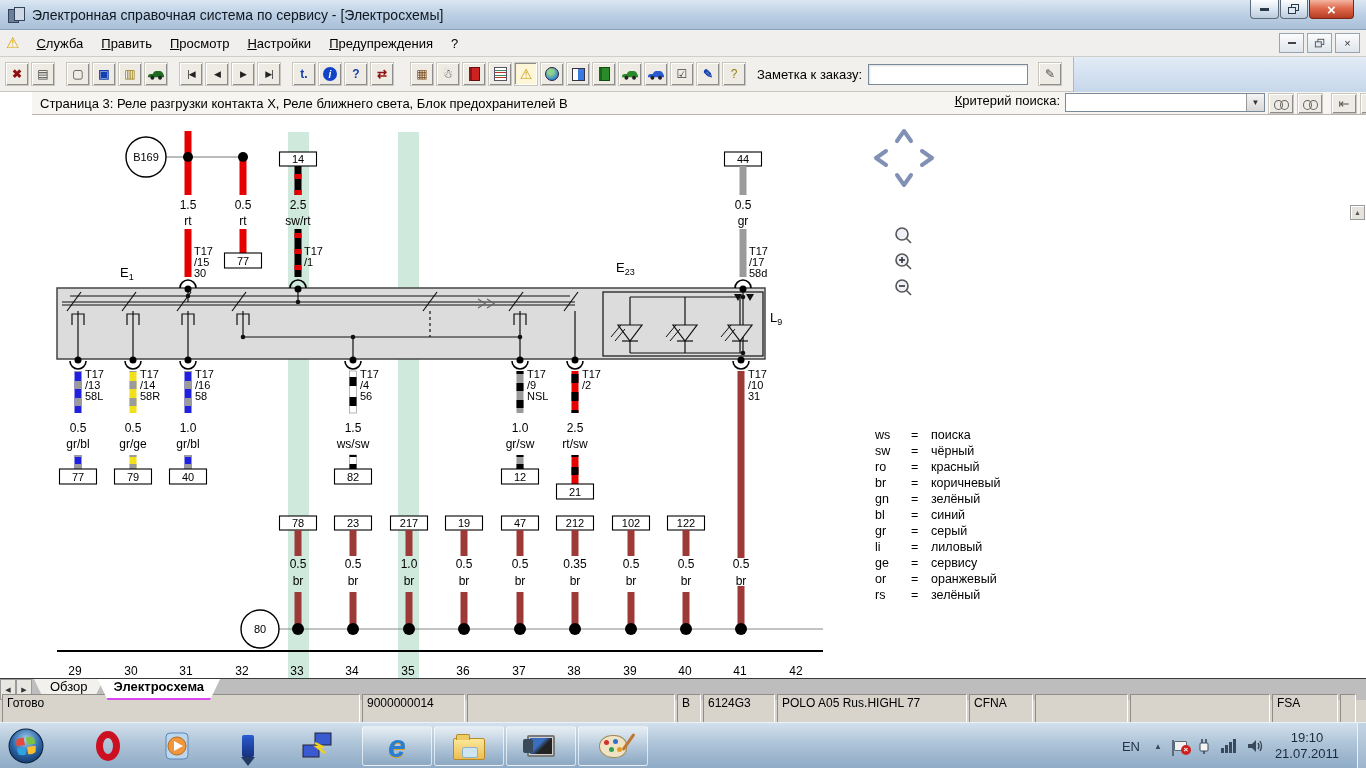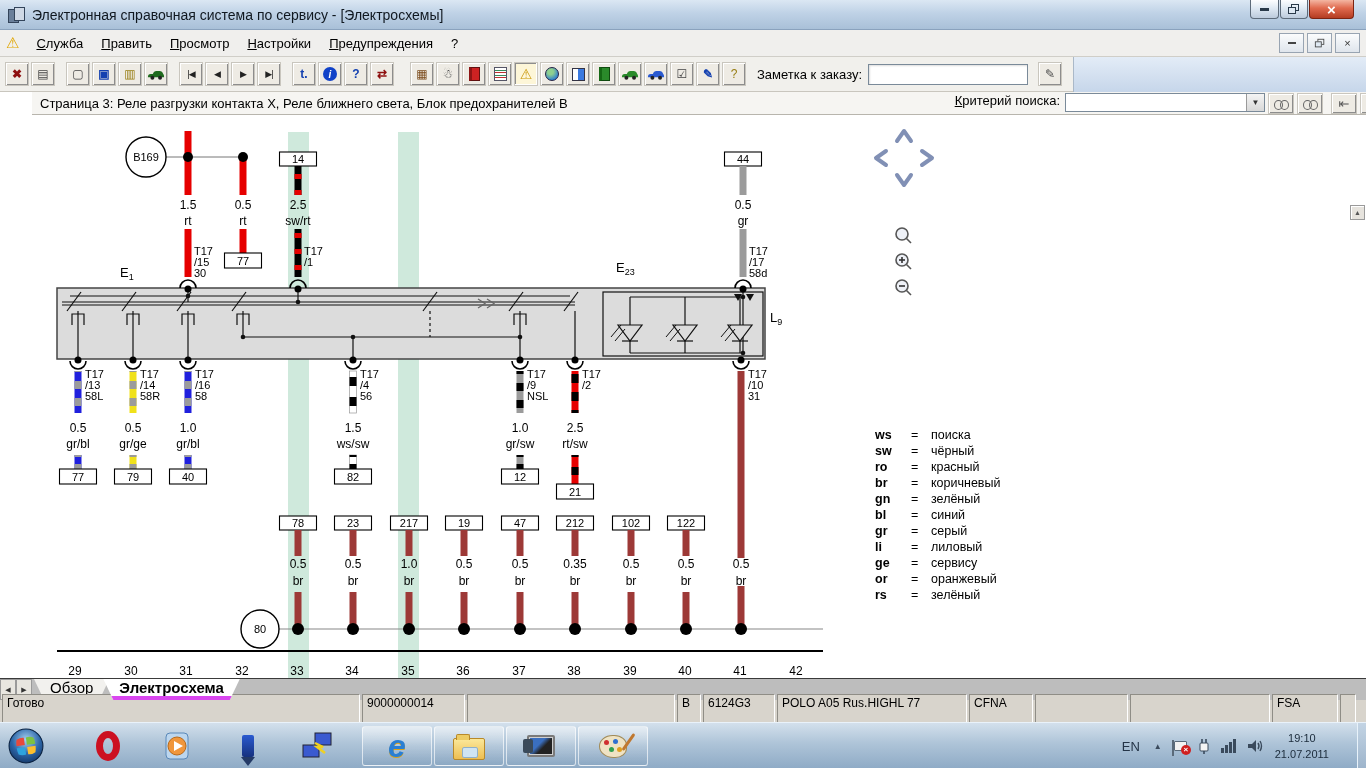--- a/index.html
+++ b/index.html
@@ -84,33 +84,33 @@
 
   
   .main { position:absolute; left:0; top:115px; width:1366px; height:563px; background:#fff; }
   svg.diagram { position:absolute; left:0; top:0; font-family:"Liberation Sans",sans-serif; }
   svg .t11 { font-size:11px; } svg .t11m { font-size:11px; text-anchor:middle; }
   svg .t12m { font-size:12px; text-anchor:middle; }
   svg .comp { font-size:13px; } svg .sub { font-size:9px; }
   svg .cbox { fill:#fff; stroke:#000; stroke-width:1.1; }
   .legend { position:absolute; left:875px; top:312px; }
   .lrow { display:flex; height:16px; align-items:center; font-size:12.5px; }
-  .lcode { width:36px;font-weight:bold; } .leq { width:20px; } .lname { }
+  .lcode { width:36px; } .leq { width:20px; } .lname { }
   .scrollbtn { position:absolute; right:1px; top:90px; width:15px; height:15px; background:#e6e3dd;
     border:1px solid #9a9a9a; box-shadow:inset 1px 1px 0 #fff; font-size:7px; color:#555;
     display:flex; align-items:center; justify-content:center; }
 
   
   .tabbar { position:absolute; left:0; top:678px; width:1366px; height:22px; background:#bdbdbd;
     border-top:1px solid #3a3a3a; display:flex; align-items:stretch; }
   .tabnav { width:16px; height:100%; background:#e8e6e0; border:1px solid #9a9a9a; font-size:7px; color:#333;
     display:flex; align-items:center; justify-content:center; }
-  .tab { position:relative; padding:0 16px; display:flex; align-items:flex-end; background:#f2f1ee; color:#000;
-    clip-path:polygon(0 0, 100% 0, calc(100% - 10px) 100%, 10px 100%); margin-left:-6px; font-size:15px;
-    border-bottom:4px solid #d946ef; }
+  .tab { position:relative; padding:0 16px; display:flex; align-items:flex-start; background:#f2f1ee; color:#000;
+    clip-path:polygon(0 0, 100% 0, calc(100% - 10px) 100%, 10px 100%); margin-left:-6px; font-size:13px;
+    border-bottom:2px solid #d946ef; }
   .tab.first { margin-left:2px; }
   .tab.active { background:#ffffff; font-weight:bold; z-index:2; }
 
   
   .statusbar { position:absolute; left:0; top:700px; width:1366px; height:22px; background:#d8d4cc;
     display:flex; align-items:center; padding:0 2px; }
   .scell { height:34px; margin-right:2px; background:#d8d4cc; border:1px solid;
     border-color:#8f8d86 #ffffff #ffffff #8f8d86; font-size:12px; padding:1px 4px; white-space:nowrap; overflow:hidden; }
 
   
@@ -138,21 +138,21 @@
   .tray { position:absolute; right:0; top:0; height:46px; display:flex; align-items:center; }
   .tray-lang { font-size:13px; color:#243447; margin-right:14px; }
   .tray-up { font-size:8px; color:#3a4a5c; margin-right:12px; }
   .tray-ico { margin-right:10px; display:flex; align-items:center; }
   .flag { position:relative; width:13px; height:10px; background:#f2f2f2; border:1px solid #5a6a7a; border-radius:1px; }
   .flag::before { content:""; position:absolute; left:-3px; top:-2px; width:2px; height:16px; background:#5a6a7a; }
   .flag-x { position:absolute; right:-5px; bottom:-5px; width:10px; height:10px; border-radius:50%; background:#d02020; color:#fff;
     font-size:8px; line-height:10px; text-align:center; font-weight:bold; }
   .sig { display:flex; align-items:flex-end; height:14px; }
   .sig span { width:3px; margin-right:1px; background:#3a4a5c; }
-  .clock { text-align:center; font-size:11px; color:#1a2a3a; line-height:16px; margin-right:28px; }
+  .clock { text-align:center; font-size:13px; color:#1a2a3a; line-height:16px; margin-right:18px; }
   .showdesk { width:9px; height:46px; border-left:1px solid #e8f2fa; background:linear-gradient(#c3d4e4,#9db4cb); }
 </style>
 </head>
 <body>
 
 <svg width="0" height="0" style="position:absolute">
     <defs>
   <symbol id="sym-car" viewBox="0 0 20 12">
     <path d="M1 9 Q1 5.5 4 5.5 L6.5 5.5 Q7.5 2 10.5 2 L14 2 Q17 2 18 5.5 Q19 6 19 9 Z" fill="currentColor"></path>
     <circle cx="6" cy="9.5" r="2.2" fill="#222"></circle>

